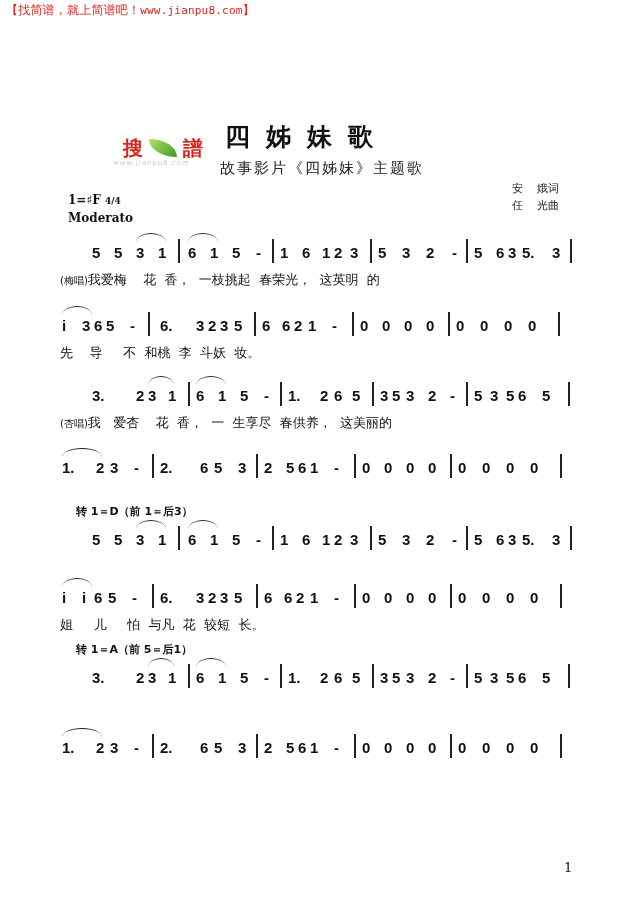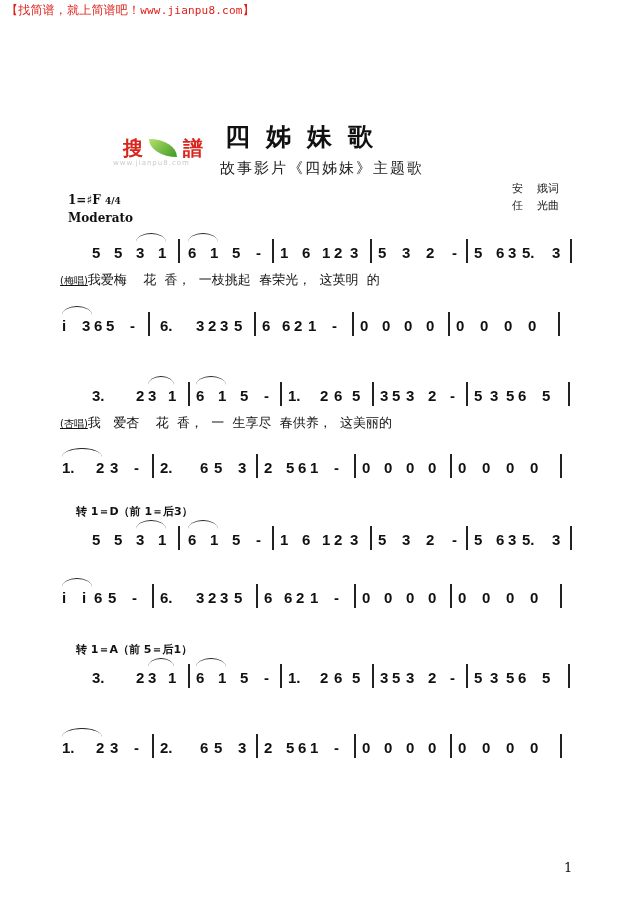--- a/index.html
+++ b/index.html
@@ -47,21 +47,21 @@
   .mod { position:absolute; font-size:11px; font-weight:bold; color:#111; }
 
   .row { position:absolute; left:60px; width:520px; height:60px; }
   .notes { position:absolute; top:0; left:0; width:520px; height:24px; }
   .n {
     position:absolute; top:3px; font-size:15px; font-weight:bold;
     font-family:"Liberation Sans", sans-serif;
   }
   .bar { position:absolute; top:-2px; width:1.5px; height:24px; background:#222; }
   .lyr { position:absolute; top:30px; left:0; font-size:13px; white-space:pre; color:#111; }
-  .lyr .tag { font-size:10px;text-decoration:underline; }
+  .lyr .tag { font-size:10px; }
   .slur {
     position:absolute; height:8px; border-top:1.5px solid #222;
     border-radius:50% 50% 0 0 / 100% 100% 0 0;
   }
   .page-num { position:absolute; left:564px; top:860px; font-family:"DejaVu Serif", serif; font-size:13px; }
 </style>
 </head>
 <body>
 
 <div class="watermark">
@@ -148,20 +148,21 @@
       <span class="n" style="left:322px">0</span>
       <span class="n" style="left:344px">0</span>
       <span class="n" style="left:366px">0</span>
     <div class="bar" style="left:388px"></div>
     <span class="n" style="left:396px">0</span>
       <span class="n" style="left:420px">0</span>
       <span class="n" style="left:444px">0</span>
       <span class="n" style="left:468px">0</span>
     <div class="bar" style="left:498px"></div>
   </div>
+  <div class="lyr">先    导     不  和桃  李  斗妖  妆。</div>
 </div>
 
 <div class="row" style="top:384px;">
   <div class="notes">
     <span class="n" style="left:32px">3.</span>
       <span class="n" style="left:76px">2</span>
       <span class="n" style="left:88px">3</span>
       <span class="n" style="left:108px">1</span>
     <div class="slur" style="left:88px;top:-8px;width:26px;"></div>
     <div class="bar" style="left:128px"></div>
@@ -285,20 +286,21 @@
       <span class="n" style="left:324px">0</span>
       <span class="n" style="left:346px">0</span>
       <span class="n" style="left:368px">0</span>
     <div class="bar" style="left:390px"></div>
     <span class="n" style="left:398px">0</span>
       <span class="n" style="left:422px">0</span>
       <span class="n" style="left:446px">0</span>
       <span class="n" style="left:470px">0</span>
     <div class="bar" style="left:500px"></div>
   </div>
+  <div class="lyr">姐     儿     怕  与凡  花  较短  长。</div>
 </div>
 
 <div class="mod" style="left:76px;top:642px;">转 1＝A（前 5＝后1）</div>
 
 <div class="row" style="top:666px;">
   <div class="notes">
     <span class="n" style="left:32px">3.</span>
       <span class="n" style="left:76px">2</span>
       <span class="n" style="left:88px">3</span>
       <span class="n" style="left:108px">1</span>

